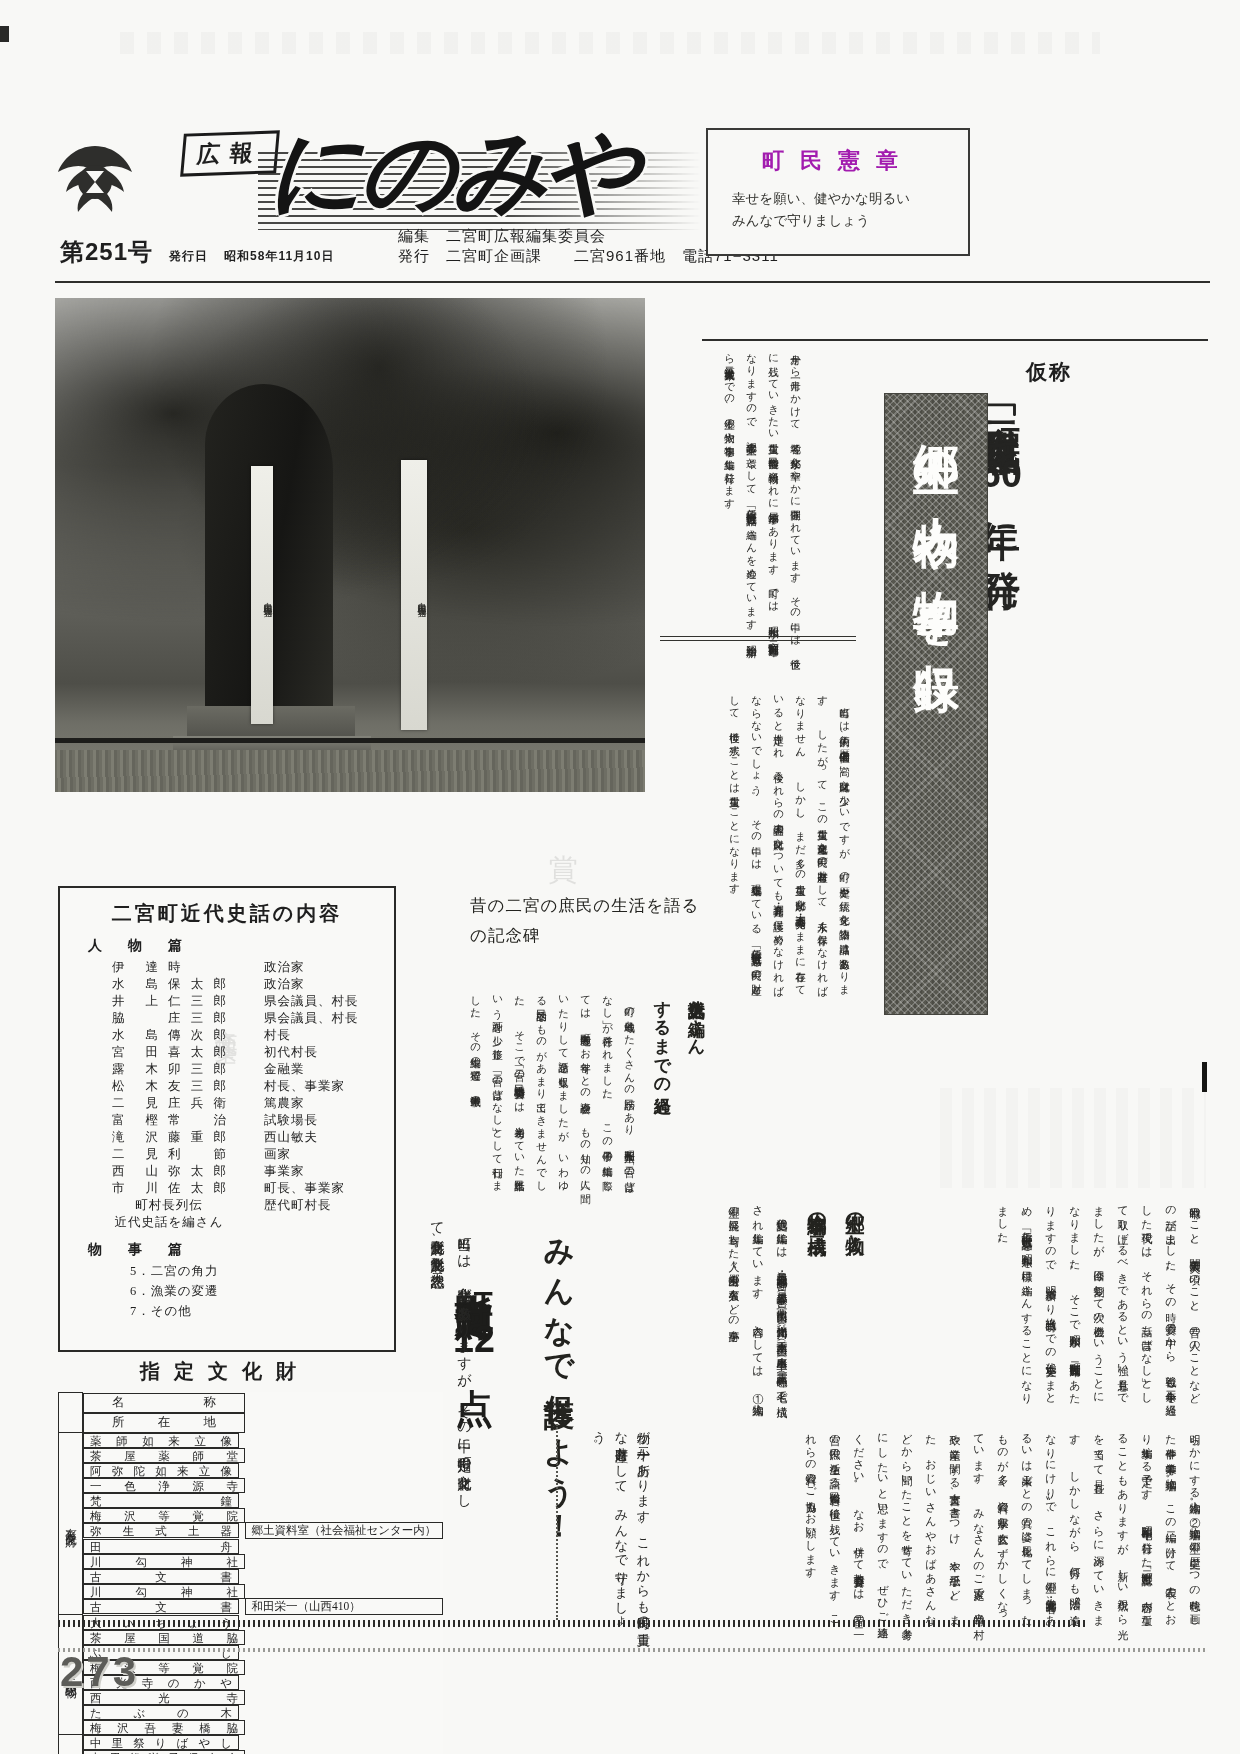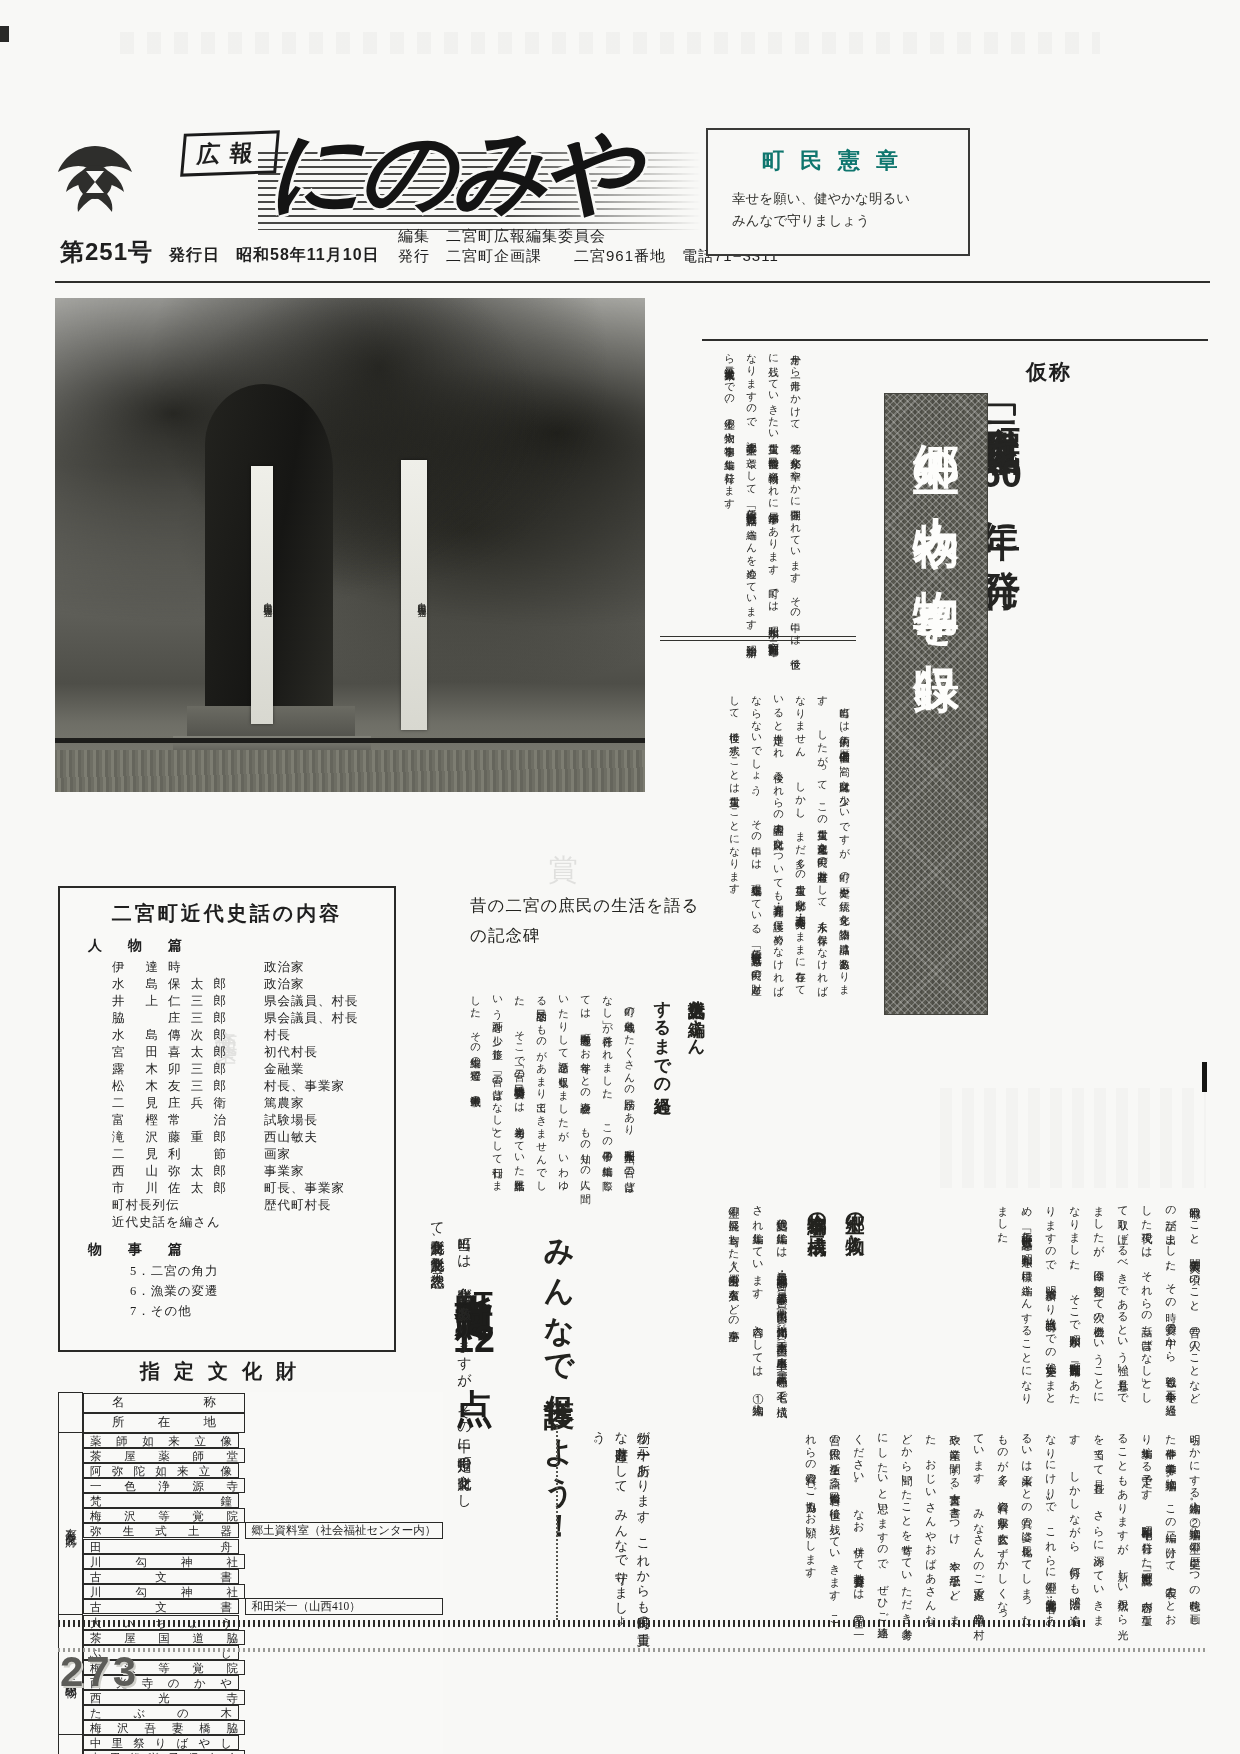--- a/index.html
+++ b/index.html
@@ -13,25 +13,25 @@
   .koho-box{border:3px solid #1b1b1b;padding:3px 12px;font-size:23px;font-weight:bold;letter-spacing:10px;
             font-family:"Liberation Sans",sans-serif;transform:skew(-5deg,-2deg);background:#f8f8f6;}
   .logo-stripes{background:repeating-linear-gradient(180deg,#2a2a28 0 2px,transparent 2px 7px);
                 -webkit-mask-image:linear-gradient(90deg,#000 55%,transparent 98%);
                 mask-image:linear-gradient(90deg,#000 55%,transparent 98%);opacity:.85;}
   .logo-text{font-family:"Liberation Sans",sans-serif;font-size:94px;font-weight:900;font-style:italic;
              transform:skewX(-10deg);letter-spacing:-4px;color:#141414;white-space:nowrap;
              text-shadow:3px 0 0 #f8f8f6,-3px 0 0 #f8f8f6,0 3px 0 #f8f8f6,0 -3px 0 #f8f8f6;}
   .issue-row{font-family:"Liberation Sans",sans-serif;display:flex;align-items:baseline;gap:16px;}
   .issue-no{font-size:24px;font-weight:bold;letter-spacing:1px;}
-  .issue-date{font-size:16px;font-weight:bold;letter-spacing:1px;}
+  .issue-date{font-size:12px;font-weight:bold;letter-spacing:1px;}
   .pub{font-family:"Liberation Sans",sans-serif;font-size:15px;line-height:20px;letter-spacing:1px;}
   .charter{border:2px solid #3a3a38;background:#f8f8f6;}
   .charter-title{font-size:22px;font-weight:bold;letter-spacing:16px;text-align:center;margin-top:16px;
-                 font-family:"Liberation Sans",sans-serif;color:#0f766e;}
+                 font-family:"Liberation Sans",sans-serif;color:#a21caf;}
   .charter-line{font-size:13.5px;line-height:22px;margin-left:24px;color:#33332f;}
   .hrule{background:#2e2e2c;}
   
   .photo{background:linear-gradient(180deg,#d7d7d2 0%,#c2c2bc 14%,#8f8f88 30%,#62625c 60%,#4e4e48 78%,#6e6e66 86%,#84847a 100%);}
   .ph-sky{background:radial-gradient(ellipse at 12% 0%,#edede9 0%,rgba(237,237,233,0) 60%);}
   .ph-trees{background:
      radial-gradient(ellipse at 20% 30%,rgba(24,24,20,.9) 0%,rgba(24,24,20,0) 55%),
      radial-gradient(ellipse at 55% 18%,rgba(30,30,26,.85) 0%,rgba(30,30,26,0) 50%),
      radial-gradient(ellipse at 85% 35%,rgba(22,22,18,.9) 0%,rgba(22,22,18,0) 55%),
      radial-gradient(ellipse at 70% 60%,rgba(40,40,34,.8) 0%,rgba(40,40,34,0) 50%);}
@@ -57,21 +57,21 @@
   .sec-head{font-family:"Liberation Sans",sans-serif;font-weight:bold;color:#23231f;}
   .sec-head span{display:block;}
   .rule2{border-top:1.5px solid #33332f;border-bottom:1.5px solid #33332f;height:3px;}
   
   .cbox{border:2px solid #2a2a28;background:rgba(250,250,248,.6);}
   .cbox-title{font-size:20px;font-weight:bold;text-align:center;letter-spacing:3px;margin-top:12px;
               font-family:"Liberation Sans",sans-serif;}
   .group-head{font-size:14px;letter-spacing:6px;margin:10px 0 4px 28px;font-weight:bold;}
   .prow{display:flex;align-items:baseline;height:17px;font-size:12.5px;margin-left:52px;}
   .psei{width:46px;}.pmei{width:58px;margin-left:10px;}
-  .pwide{width:114px;letter-spacing:1px;}
+  .pwide{width:114px;letter-spacing:1px;text-align:center;}
   .prole{margin-left:38px;letter-spacing:1px;}
   .jchar{display:flex;justify-content:space-between;}
   .things{display:flex;margin-left:70px;margin-top:2px;}
   .things .col{width:140px;}
   .titem{font-size:12.5px;height:20px;letter-spacing:1px;}
   
   .bz-title{font-size:20px;font-weight:bold;text-align:center;letter-spacing:14px;font-family:"Liberation Sans",sans-serif;}
   table.bz{border-collapse:collapse;width:342px;background:rgba(250,250,248,.5);}
   table.bz th,table.bz td{border:1px solid #2a2a28;font-weight:normal;font-size:11.5px;padding:0 6px;height:13px;}
   table.bz thead th{height:18px;font-size:12.5px;}

